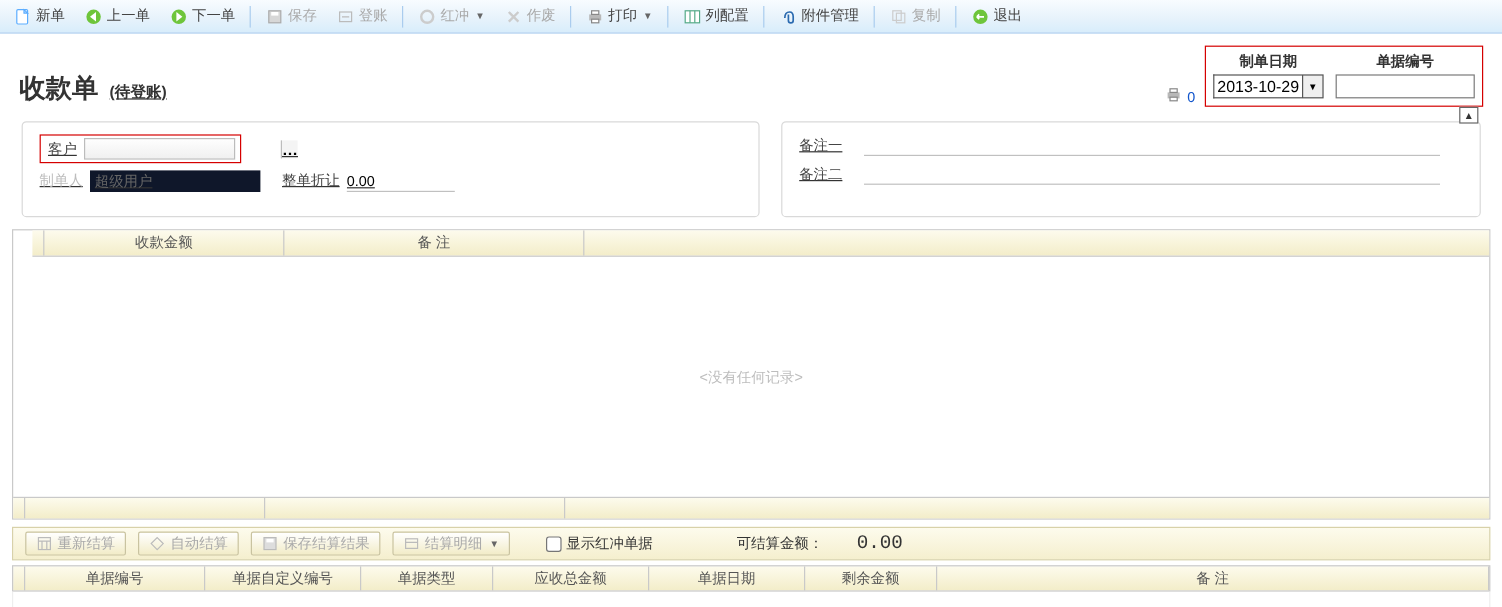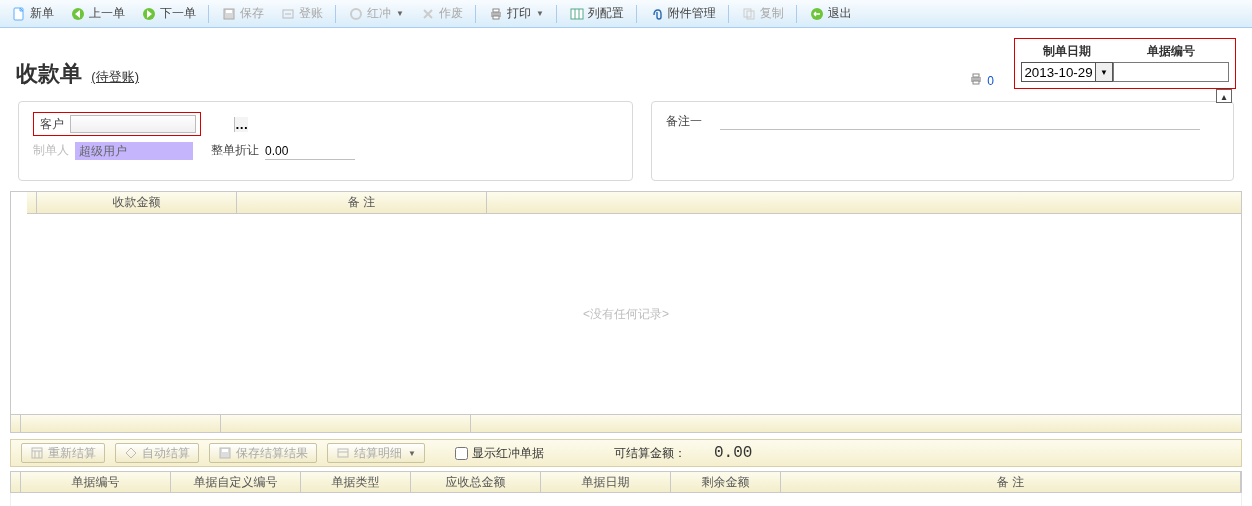--- a/index.html
+++ b/index.html
@@ -28,46 +28,46 @@
   .tb-sep { width: 1px; height: 18px; background: #aaccee; margin: 0 3px; }
   .tb-drop { font-size: 8px; color: #666; margin-left: 2px; }
 
   
   .title-row {
     display: flex; align-items: flex-end; justify-content: space-between;
     padding: 10px 16px 0 16px;
     position: relative;
   }
   .title { font-size: 22px; font-weight: 600; }
-  .title-sub { font-size: 13px; text-decoration: underline; margin-left: 6px; }
+  .title-sub { font-size: 13px; text-decoration: underline; margin-left: 6px; font-weight: bold; }
   .head-box {
     border: 1px solid #d50000;
     padding: 4px 6px 6px 6px;
-    display: flex; align-items: flex-end;  margin-left: 12px;
+    display: flex; align-items: flex-end; gap: 10px;
   }
   .hb-col { display: flex; flex-direction: column; align-items: center; gap: 2px; }
   .hb-label { font-size: 12px; font-weight: 600; }
   .hb-input {
     border: 1px solid #7a7a7a;
     height: 20px; font-size: 12px; text-align: center;
   }
   .hb-date { display: flex; }
   .hb-date input { width: 74px; border: 1px solid #555; border-right: none; height: 20px; text-align: center; }
   .hb-date button { width: 18px; height: 20px; border: 1px solid #555; background: #efefef; font-size: 8px; cursor: pointer; }
   .print-mini { display: flex; align-items: center; gap: 4px; color: #1155cc; }
   .collapse-btn {
     width: 16px; height: 14px;
     border: 1px solid #666;
     display: flex; align-items: center; justify-content: center;
     font-size: 10px; cursor: pointer;
     position: absolute; right: 20px; bottom: -14px; background: #fff; z-index: 5;
   }
 
   
-  .panels { display: flex; gap: 18px; padding: 12px 18px 0; }
+  .panels { display: flex; gap: 18px; padding: 12px 18px 0; text-decoration: underline; }
   .panel {
     border: 1px solid #d9d9d9; border-radius: 4px;
     padding: 10px 14px 14px;
     flex: 1;
   }
   .panel-left  { flex: 0 0 615px; }
   .panel-right { flex: 1; }
   .row { display: flex; align-items: center; gap: 18px; margin-bottom: 6px; }
   .field { display: flex; gap: 6px; }
   .flabel { color: #444; }
@@ -84,21 +84,21 @@
     gap: 6px;
   }
   .lookup {
     display: flex; align-items: center;
     border: 1px solid #bcbcbc; height: 18px; width: 126px;
     background: linear-gradient(#fefefe,#f0f0f0);
   }
   .lookup input { flex: 1; border: none; background: transparent; font-size: 12px; padding: 0 4px; }
   .lookup button { width: 20px; border: none; border-left: 1px solid #bcbcbc; background: #f4f4f4; cursor: pointer; font-weight: bold; }
   .maker-box {
-    display: inline-block; background: #c4b5fd; height: 18px; width: 118px;
+    display: inline-block; background: #0f172a; height: 18px; width: 142px;
     padding: 1px 4px; color: #666;
   }
 
   
   .grid-wrap { margin: 10px 10px 0; border: 1px solid #c9c9c9; }
   .ghead {
     display: flex;
     background: linear-gradient(#fdfbed,#f3edc9);
     border-bottom: 1px solid #c9c9c9;
     height: 22px;
@@ -325,20 +325,24 @@
         <span class="flabel">整单折让</span>
         <input class="underline-input" style="width: 90px;" value="0.00">
       </span>
     </div>
   </div>
   <div class="panel panel-right">
     <div class="row">
       <span class="flabel">备注一</span>
       <input class="underline-input" style="width: 480px;">
     </div>
+    <div class="row">
+      <span class="flabel">备注二</span>
+      <input class="underline-input" style="width: 480px;">
+    </div>
   </div>
 </div>
 
 <div class="grid-wrap">
   <div class="ghead">
     <div class="gcol"></div>
     <div class="gcol" style="width:200px">收款金额</div>
     <div class="gcol" style="width:250px">备 注</div>
   </div>
   <div class="gbody">

